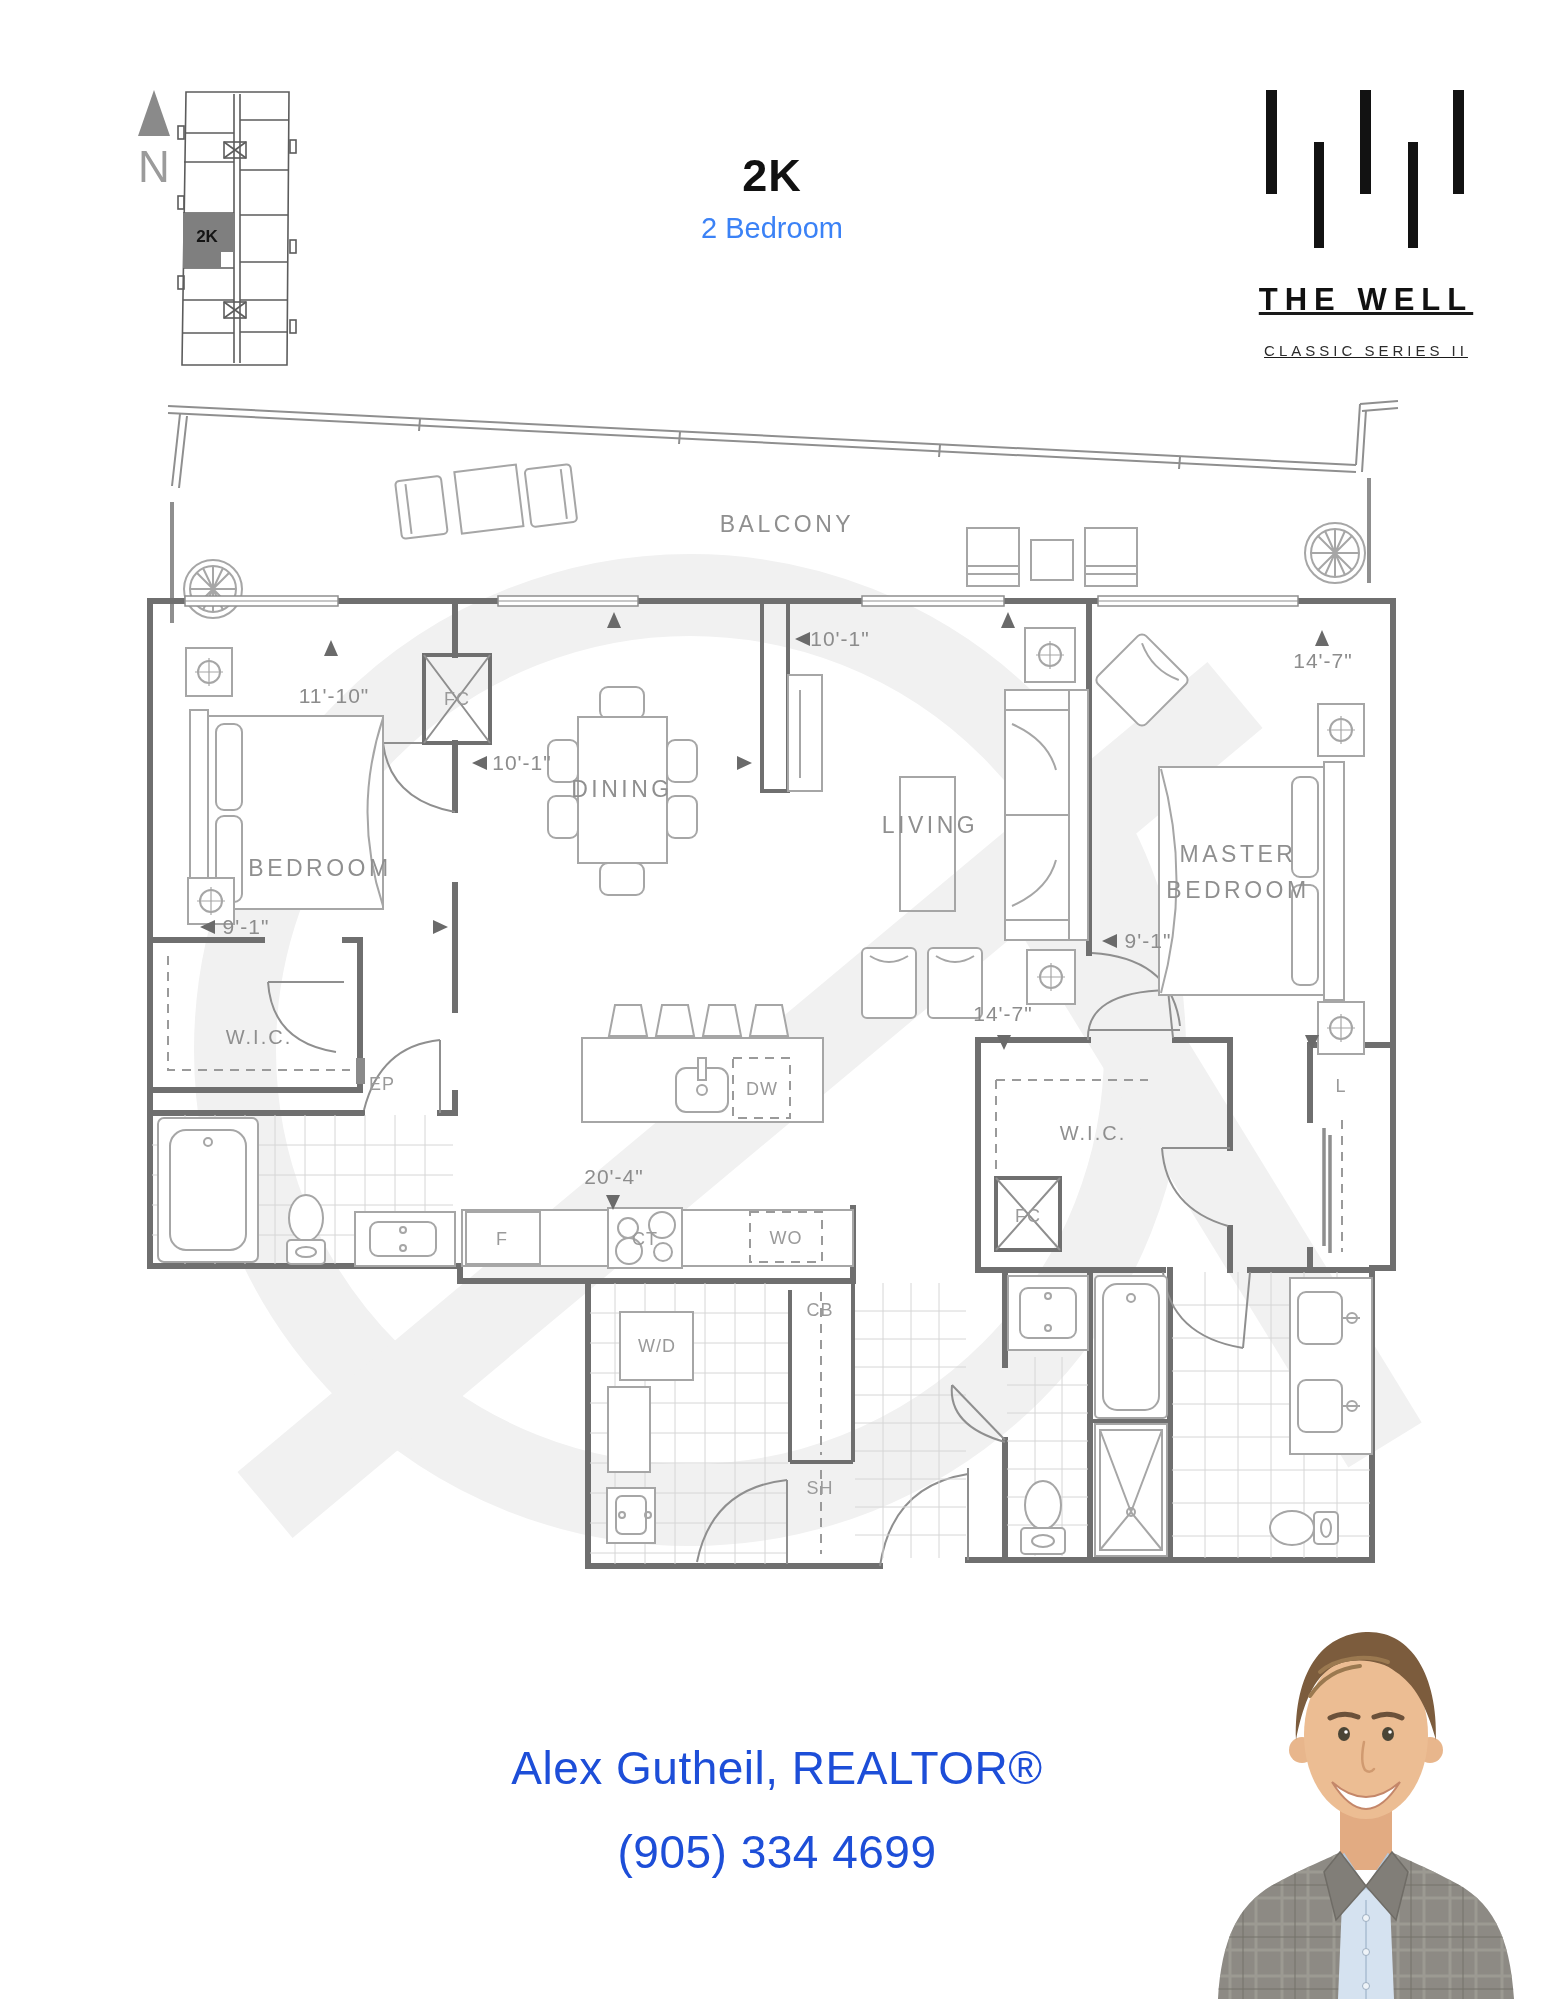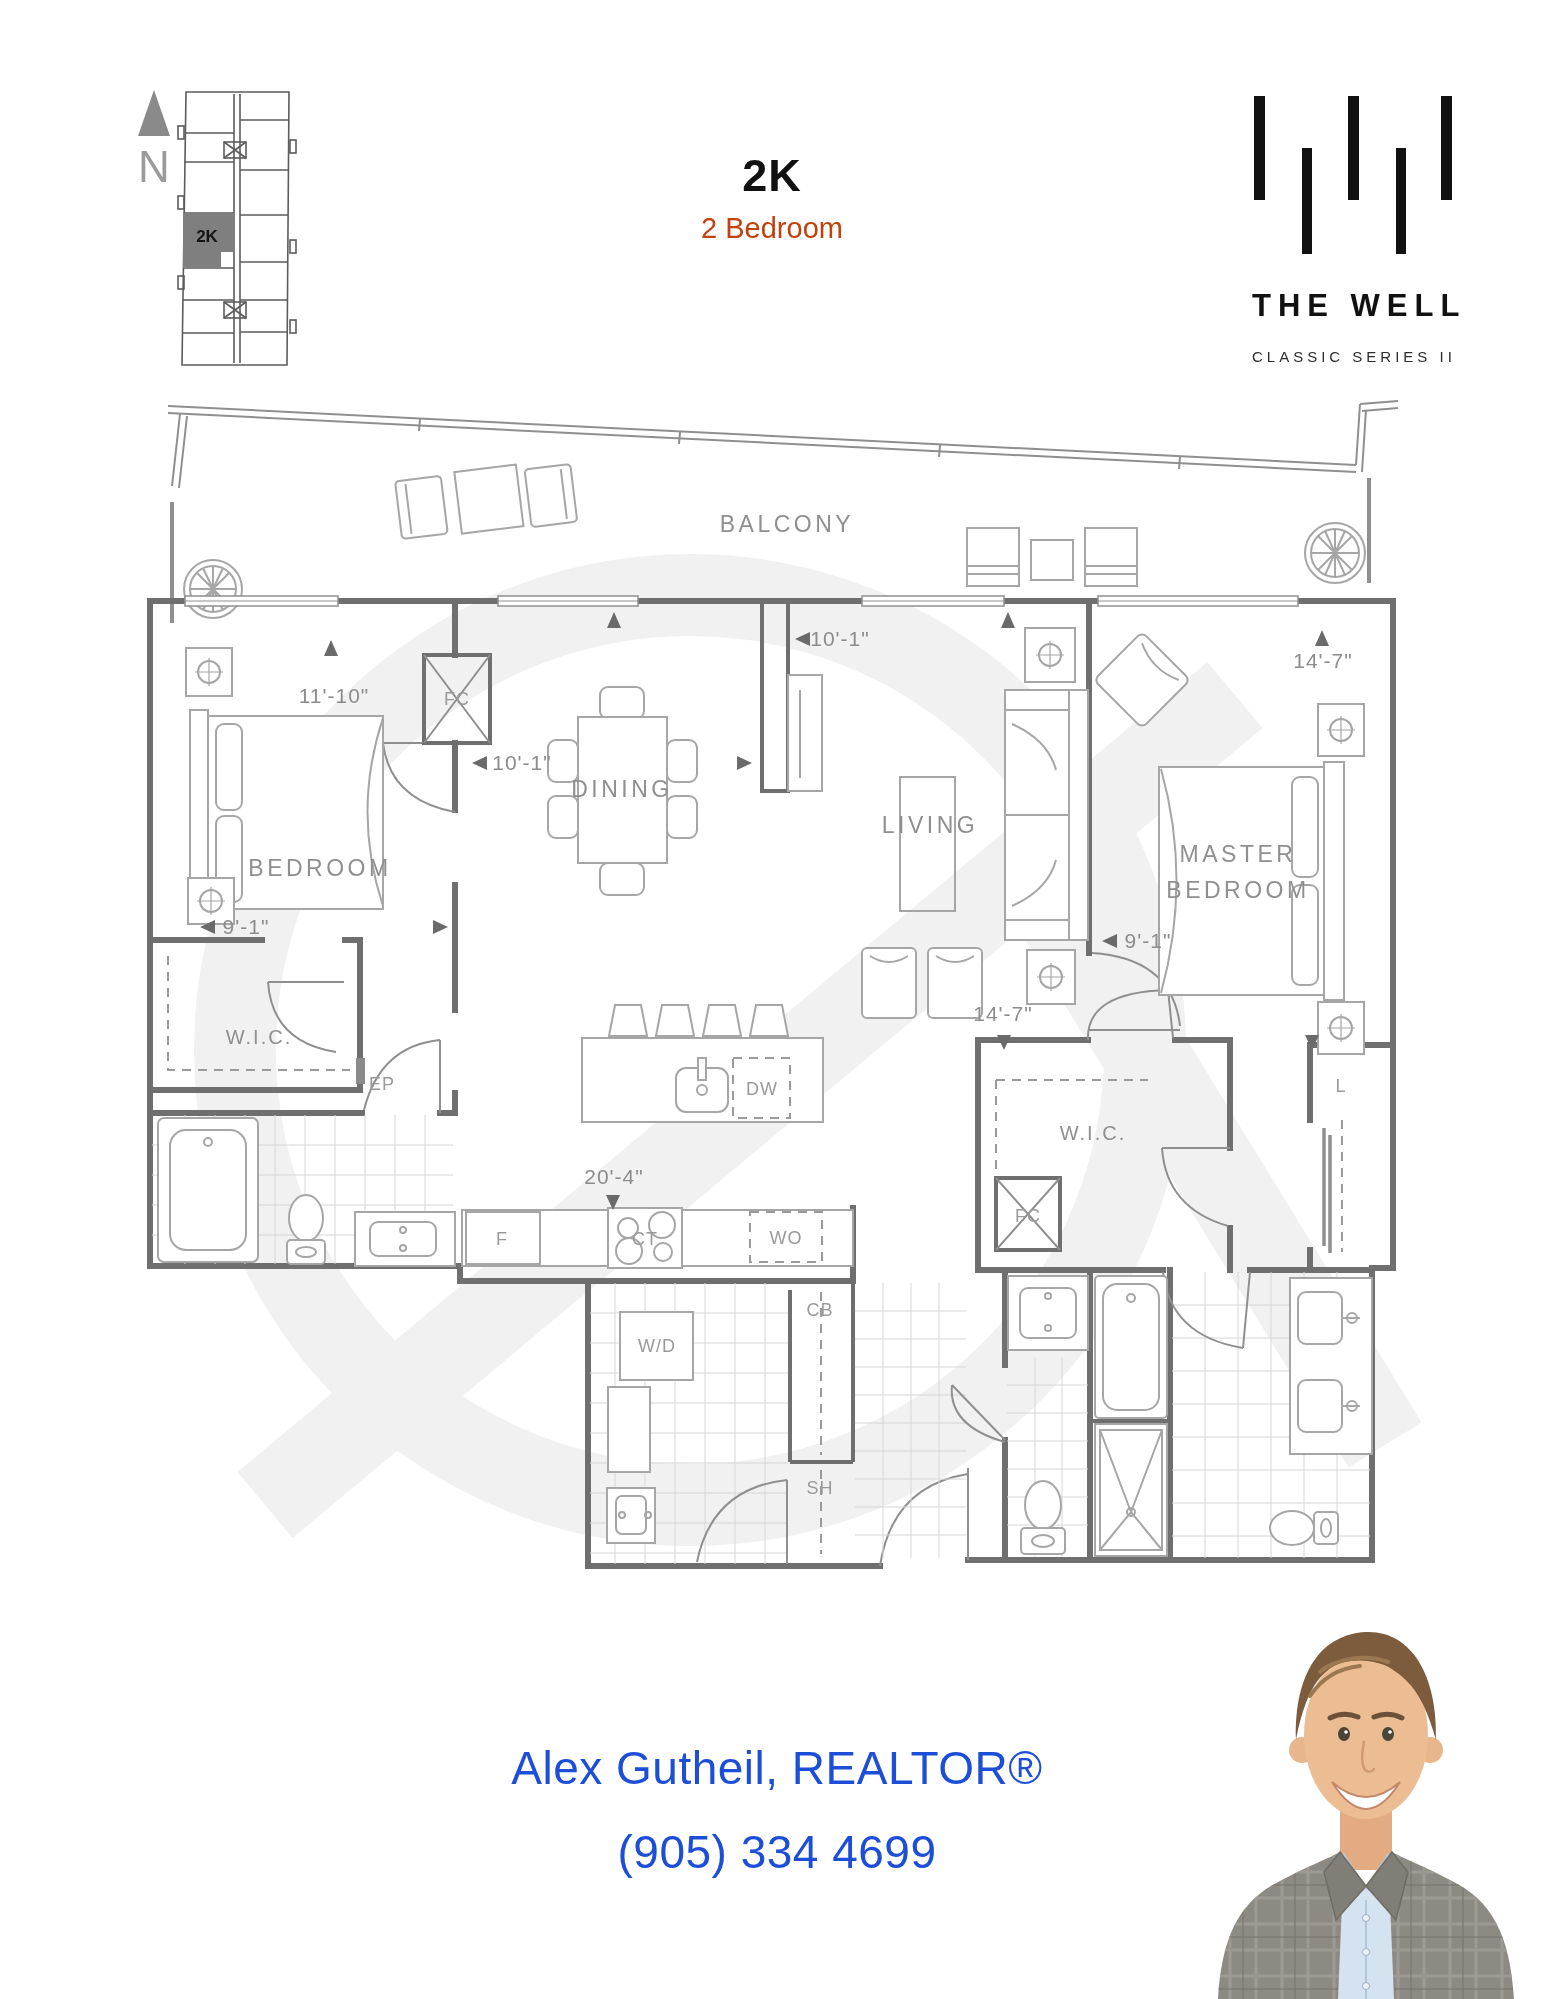--- a/index.html
+++ b/index.html
@@ -2,23 +2,23 @@
 <html><head>
 <meta charset="utf-8">
 <style>
   html,body{margin:0;padding:0;background:#ffffff;}
   .page{position:relative;width:1545px;height:1999px;background:#fff;overflow:hidden;
         font-family:"Liberation Sans",sans-serif;color:#1a1a1a;}
   .abs{position:absolute;}
   
   .title-block{left:522px;top:150px;width:500px;text-align:center;}
   .title-unit{font-size:45px;font-weight:700;letter-spacing:1px;color:#111;}
-  .title-line{font-size:29px;margin-top:10px;color:#c2410c;font-weight:500;}
+  .title-line{font-size:29px;margin-top:10px;color:#3b82f6;font-weight:500;}
   
-  .brand{left:1252px;top:96px;width:228px;}
+  .brand{left:1252px;top:90px;width:228px;text-align:center;text-decoration:underline;}
   .brand-name{font-size:31px;letter-spacing:7px;font-weight:600;color:#111;margin-top:28px;white-space:nowrap;}
   .brand-series{font-size:15px;letter-spacing:4px;color:#2c2c2c;margin-top:24px;white-space:nowrap;}
   
   .contact{left:327px;top:1726px;width:900px;text-align:center;color:#1d4ed8;}
   .contact-line{font-size:46px;line-height:84px;letter-spacing:0.5px;white-space:nowrap;}
   
   svg text{font-family:"Liberation Sans",sans-serif;}
   .wall{stroke:#6f6f6f;stroke-width:6;fill:none;stroke-linecap:square;}
   .wall4{stroke:#6f6f6f;stroke-width:4;fill:none;}
   .thin{stroke:#8f8f8f;stroke-width:2;fill:none;}

